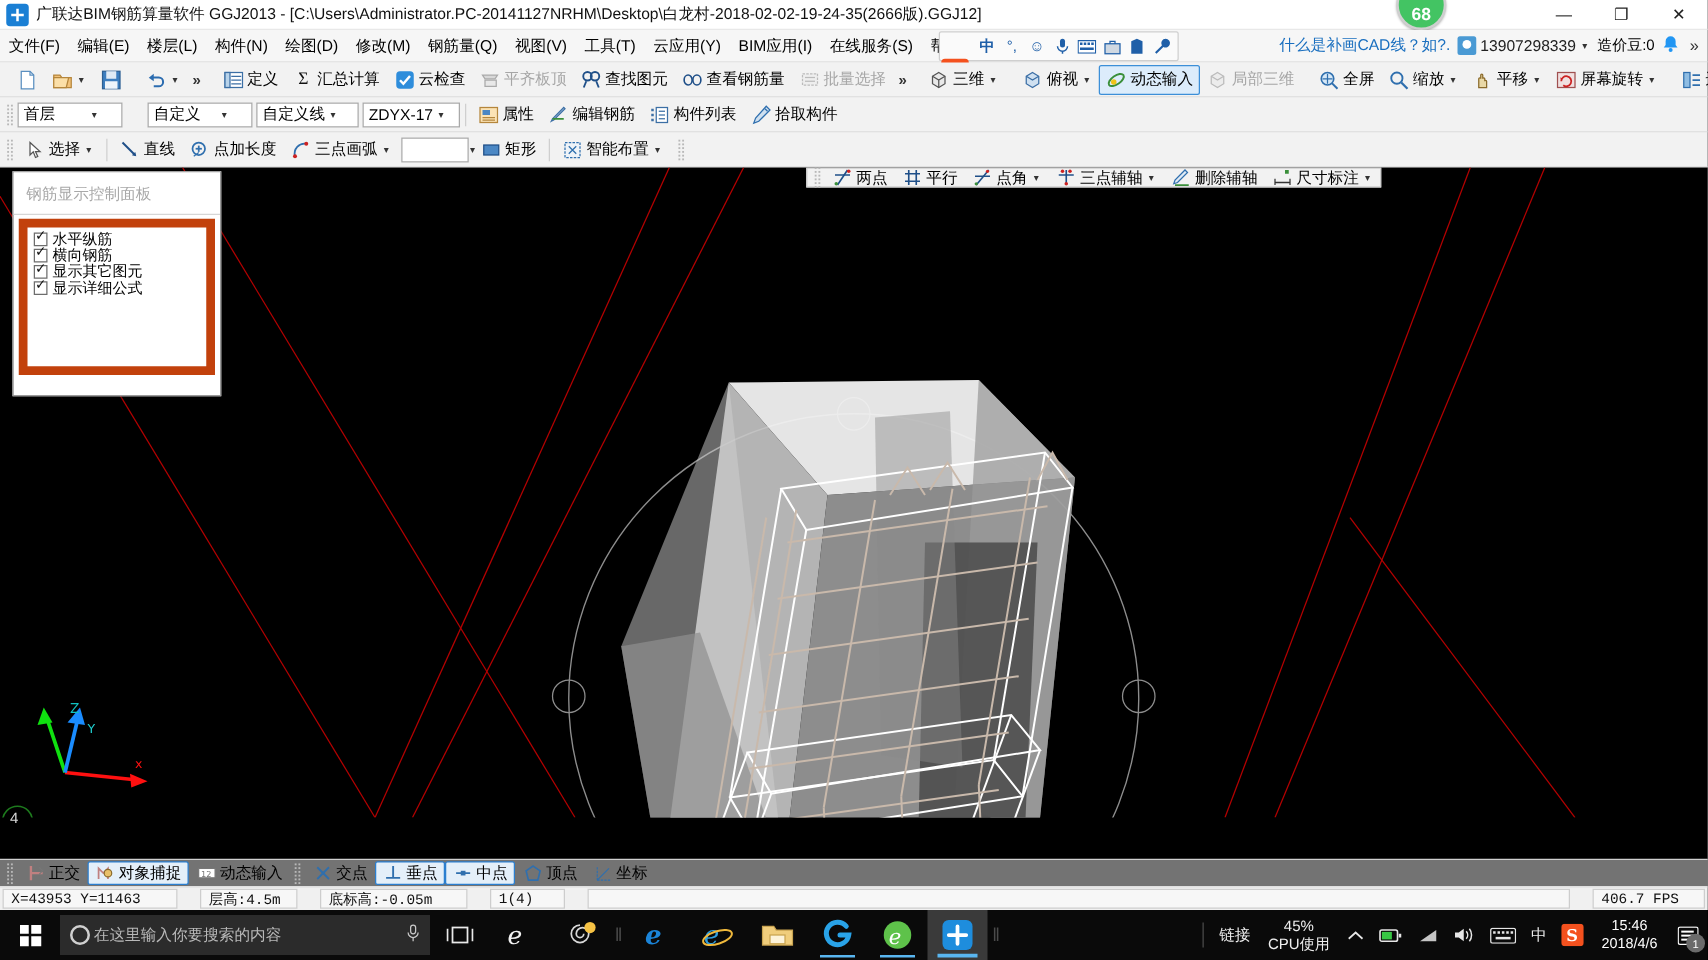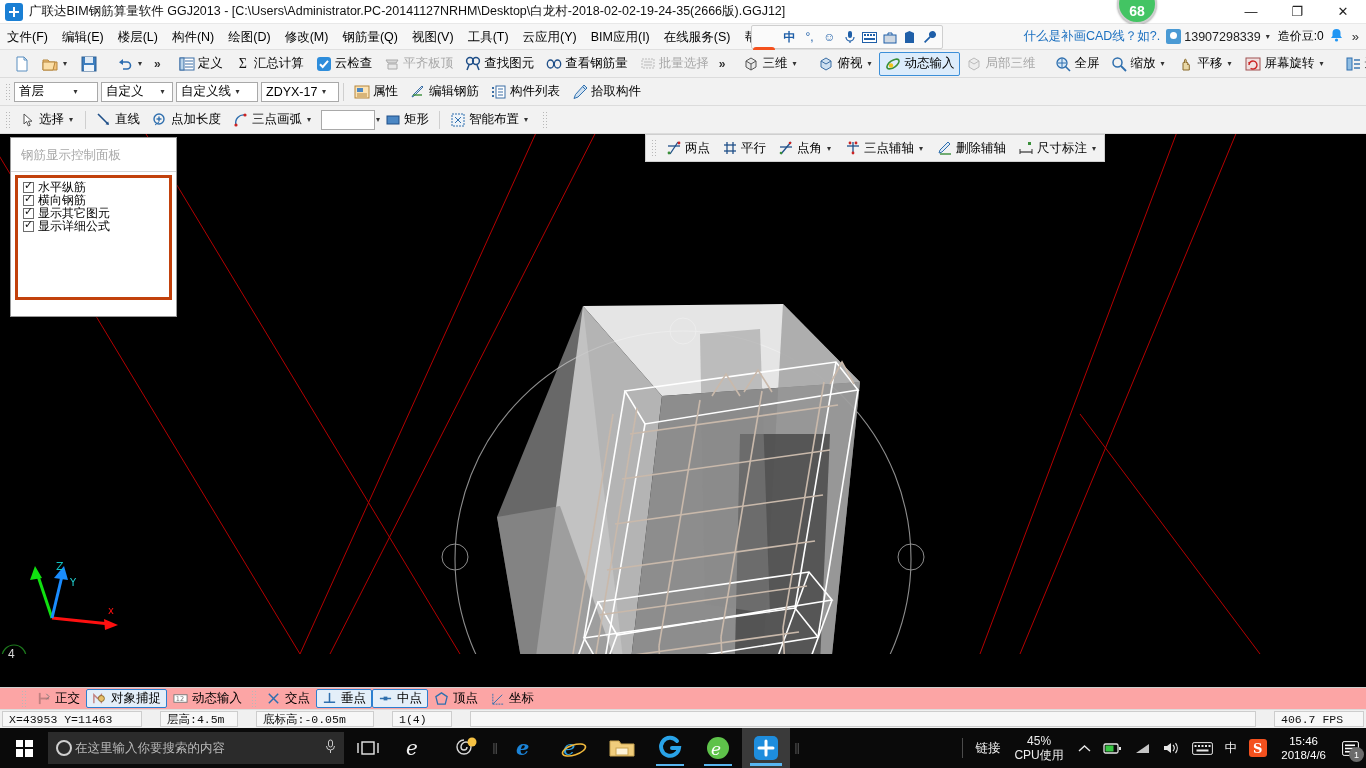--- a/index.html
+++ b/index.html
@@ -86,44 +86,44 @@
 
   
   .combo{ display:flex; align-items:center; height:20px; border:1px solid #a9a9a9; background:#fff;
           font-size:12.5px; padding:0 2px 0 4px; }
   .combo .cv{ min-width:50px; white-space:nowrap; }
   .combo .cb{ width:13px; text-align:center; font-size:8px; color:#333; }
 
   
   .viewport{ flex:1 1 auto; background:#000; position:relative; overflow:hidden; }
   .float-tb{
-    position:absolute; left:645px; top:0px; height:28px; background:#f2f2f2;
+    position:absolute; left:645px; top:0px; height:16px; background:#f2f2f2;
     border:1px solid #cfcfcf; display:flex; align-items:center; padding-left:2px;
     z-index:30;
   }
 
   
   .ctrlpanel{
     position:absolute; left:10px; top:3px; width:167px; height:180px;
     background:#fff; border:1px solid #9a9a9a; z-index:25;
     box-shadow:1px 1px 2px rgba(0,0,0,.35);
     display:flex; flex-direction:column;
   }
   .cp-title{ height:34px; line-height:34px; padding-left:10px; color:#a8a8a8; font-size:12.5px;
              border-bottom:1px solid #d6d6d6; background:#fff;}
-  .cp-body{ margin:3px 4px 16px 4px; flex:1; border:3px solid #c2410c; padding:3px 2px; }
+  .cp-body{ margin:3px 4px 16px 4px; flex:1; border:7px solid #c2410c; padding:3px 2px; }
   .cp-row{ display:flex; align-items:center; height:13px; gap:4px; padding-left:3px;}
   .cp-chk{ width:11px; height:11px; border:1px solid #6d6d6d; background:#fff; position:relative; flex:0 0 11px;}
   .cp-chk::after{ content:"✓"; position:absolute; left:0px; top:-4px; font-size:11px; color:#111; line-height:13px;}
   .cp-lbl{ font-size:12px; color:#000; white-space:nowrap; }
 
   
   .snapbar{
-    height:22px; flex:0 0 22px; background:#fca5a5; border-top:1px solid #d0d0d0;
-    display:flex; align-items:center; padding-left:18px;
+    height:22px; flex:0 0 22px; background:#737373; border-top:1px solid #d0d0d0;
+    display:flex; align-items:center; padding-left:2px;text-align:right;
   }
   .snapbtn{ display:flex; align-items:center; gap:3px; padding:1px 5px; height:19px; font-size:12.5px;
             border:1px solid transparent; border-radius:2px; white-space:nowrap;}
   .snapbtn.on{ background:#e4eff9; border:1px solid #2b7fd0;}
   .statusbar{
     height:19px; flex:0 0 19px; background:#f0f0f0; display:flex; align-items:stretch;
     font-family:"Liberation Mono","DejaVu Sans Mono",monospace; font-size:11.5px; color:#111;
     border-top:1px solid #dcdcdc;
   }
   .sb-cell{ border:1px solid #cdcdcd; background:#f7f7f7; display:flex; align-items:center;
@@ -452,21 +452,21 @@
     </div>
 
   </div>
 
   <div class="tbrow">
     <div class="grip"></div>
     <div class="combo" style="width:84px">
       <span class="cv">首层</span>
       <span class="cb">▾</span>
     </div>
-    <div class="combo" style="width:72px;margin-left:3px">
+    <div class="combo" style="width:84px;margin-left:20px">
       <span class="cv">自定义</span>
       <span class="cb">▾</span>
     </div>
     <div class="combo" style="width:82px;margin-left:3px">
       <span class="cv">自定义线</span>
       <span class="cb">▾</span>
     </div>
     <div class="combo" style="width:78px;margin-left:3px">
       <span class="cv">ZDYX-17</span>
       <span class="cb">▾</span>

